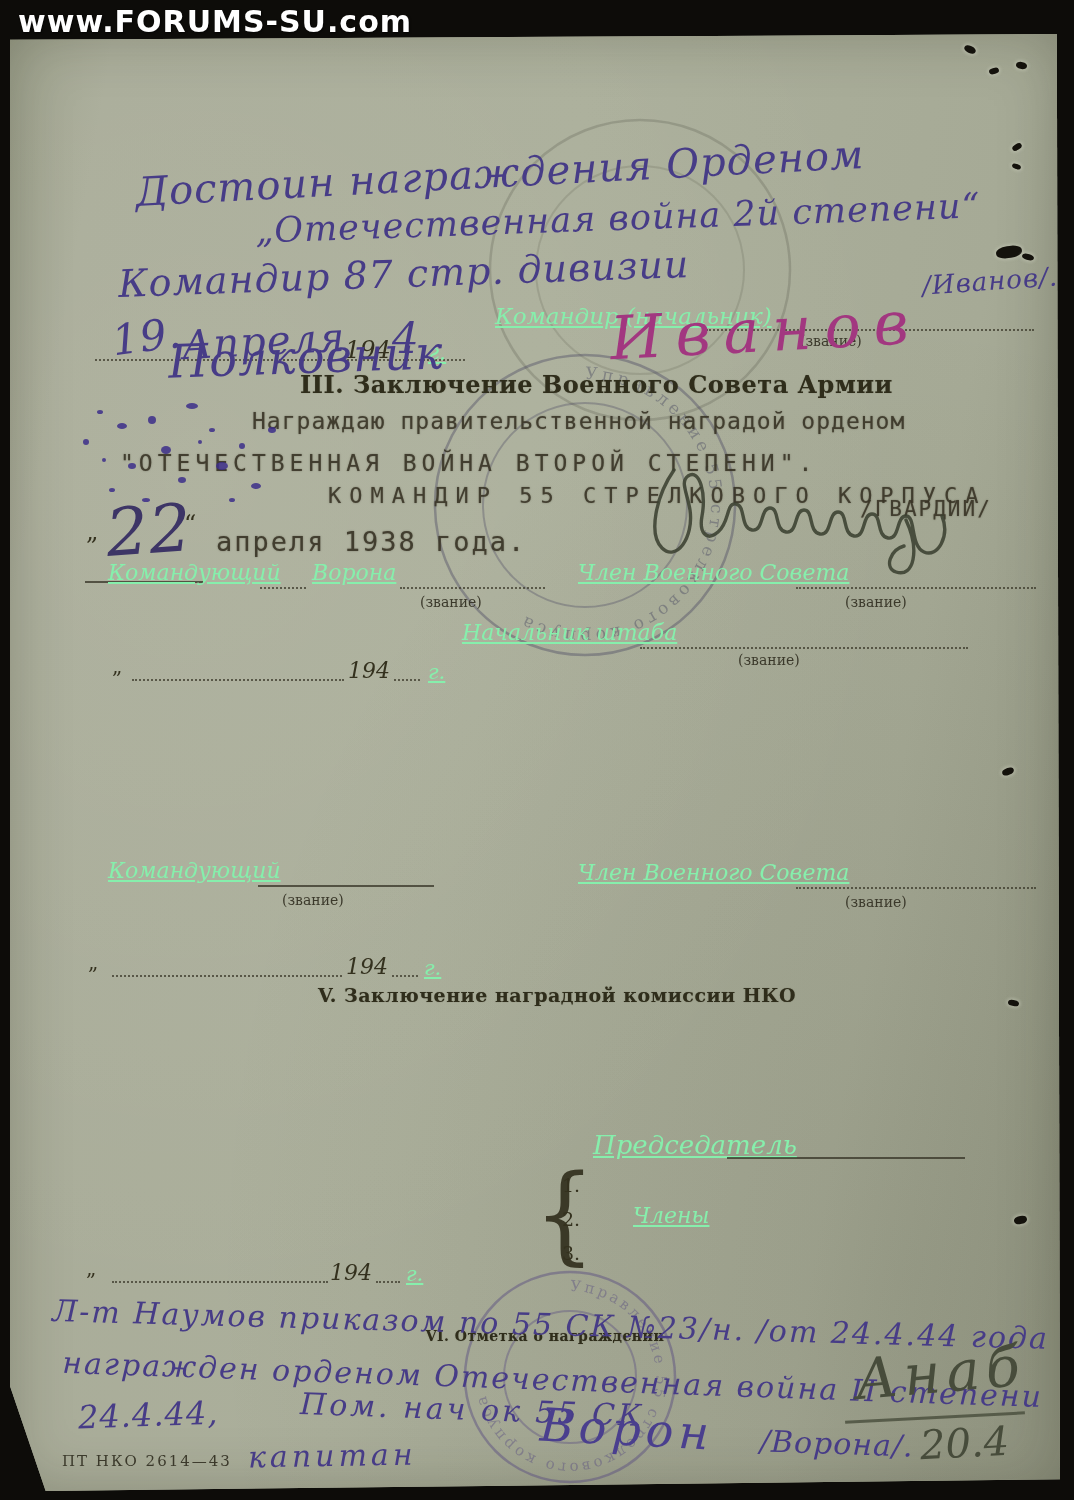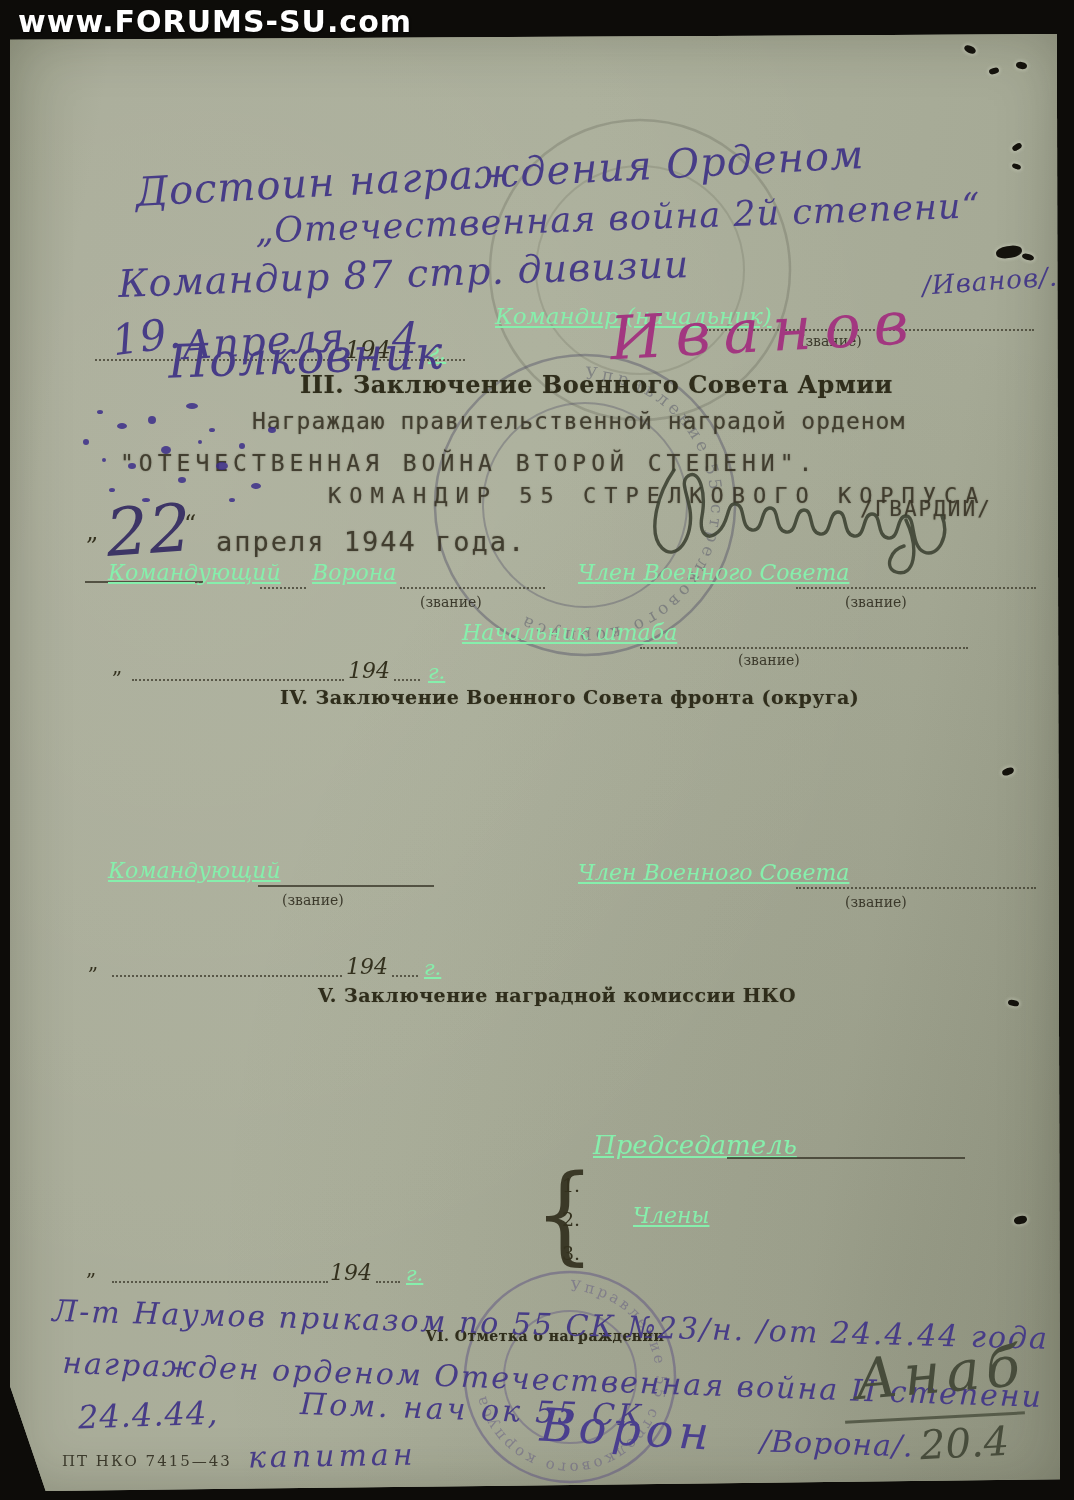--- a/index.html
+++ b/index.html
@@ -89,21 +89,21 @@
   <div class="abs stamp" style="left:328px;top:483px;font-size:22px;letter-spacing:8px;z-index:4">КОМАНДИР 55 СТРЕЛКОВОГО КОРПУСА</div>
   <div class="abs stamp" style="left:860px;top:497px;font-size:21px;letter-spacing:2px;z-index:4">/ГВАРДИИ/</div>
 
   <svg class="abs" style="left:640px;top:452px;width:330px;height:135px;z-index:6">
     <path d="M34,18 C16,44 8,82 22,96 C36,110 54,86 50,58 C47,40 40,30 48,24 C60,16 66,42 62,64 C59,80 66,90 78,80 C90,70 86,50 96,52 C106,54 100,76 112,78 C124,80 120,56 130,56 C140,56 134,78 146,80 C158,82 154,58 164,58 C174,58 168,80 180,82 C192,84 188,60 198,60 C208,60 202,82 214,84 C226,86 222,62 232,62 C242,62 236,84 248,86 C260,88 256,64 266,64 C276,64 270,94 284,100 C298,106 310,84 302,64 M266,68 C280,98 274,126 256,120 C244,116 250,98 264,94" fill="none" stroke="#3b4131" stroke-width="3.4" stroke-linecap="round" opacity="0.88"></path>
   </svg>
 
   <div class="abs prn" style="left:86px;top:518px;font-size:24px;z-index:3">„</div>
   <div class="abs hw" style="left:106px;top:492px;font-size:66px;color:#3d3566;transform:rotate(-4deg);z-index:5">22</div>
   <div class="abs prn" style="left:184px;top:510px;font-size:24px;z-index:3">“</div>
-  <div class="abs stamp" style="left:216px;top:526px;font-size:27px;letter-spacing:2px;z-index:4">апреля 1944 года.</div>
+  <div class="abs stamp" style="left:216px;top:526px;font-size:27px;letter-spacing:2px;z-index:4">апреля 1938 года.</div>
   <div class="abs sol" style="left:85px;top:580px;width:118px;z-index:3"></div>
 
   <div class="abs pr" style="left:108px;top:560px;font-size:22px;z-index:3">Командующий</div>
   <div class="abs dot" style="left:260px;top:586px;width:46px;z-index:3"></div>
   <div class="abs pr" style="left:312px;top:560px;font-size:22px;z-index:3">Ворона</div>
   <div class="abs dot" style="left:400px;top:586px;width:145px;z-index:3"></div>
   <div class="abs zv" style="left:420px;top:594px;z-index:3">(звание)</div>
   <div class="abs pr" style="left:578px;top:560px;font-size:22px;z-index:3">Член Военного Совета</div>
   <div class="abs dot" style="left:796px;top:586px;width:240px;z-index:3"></div>
   <div class="abs zv" style="left:845px;top:594px;z-index:3">(звание)</div>
@@ -111,21 +111,20 @@
   <div class="abs pr" style="left:462px;top:620px;font-size:22px;z-index:3">Начальник штаба</div>
   <div class="abs dot" style="left:640px;top:646px;width:328px;z-index:3"></div>
   <div class="abs zv" style="left:738px;top:652px;z-index:3">(звание)</div>
 
   <div class="abs prn" style="left:112px;top:654px;font-size:20px;z-index:3">„</div>
   <div class="abs dot" style="left:132px;top:678px;width:212px;z-index:3"></div>
   <div class="abs prn" style="left:348px;top:658px;font-size:22px;font-style:italic;z-index:3">194</div>
   <div class="abs dot" style="left:394px;top:678px;width:26px;z-index:3"></div>
   <div class="abs pr" style="left:428px;top:660px;font-size:21px;z-index:3">г.</div>
 
-  <div class="abs hdr" style="left:280px;top:686px;width:560px;font-size:19px;z-index:3">IV. Заключение Военного Совета фронта (округа)</div>
 
   <div class="abs pr" style="left:108px;top:858px;font-size:22px;z-index:3">Командующий</div>
   <div class="abs sol" style="left:258px;top:884px;width:176px;z-index:3"></div>
   <div class="abs zv" style="left:282px;top:892px;z-index:3">(звание)</div>
   <div class="abs pr" style="left:578px;top:860px;font-size:22px;z-index:3">Член Военного Совета</div>
   <div class="abs dot" style="left:796px;top:886px;width:240px;z-index:3"></div>
   <div class="abs zv" style="left:845px;top:894px;z-index:3">(звание)</div>
 
   <div class="abs prn" style="left:88px;top:950px;font-size:20px;z-index:3">„</div>
   <div class="abs dot" style="left:112px;top:974px;width:230px;z-index:3"></div>
@@ -157,21 +156,21 @@
   <div class="abs hw" style="left:78px;top:1396px;font-size:32px;transform:rotate(-2deg);z-index:5">24.4.44,</div>
   <div class="abs hw" style="left:300px;top:1392px;font-size:30px;letter-spacing:3px;transform:rotate(2deg);z-index:5">Пом. нач ок 55 СК</div>
   <div class="abs hw" style="left:248px;top:1438px;font-size:30px;letter-spacing:4px;transform:rotate(-1deg);z-index:5">капитан</div>
   <div class="abs hw2" style="left:540px;top:1402px;font-size:46px;letter-spacing:5px;transform:rotate(3deg);z-index:5">Ворон</div>
   <div class="abs hw" style="left:760px;top:1426px;font-size:30px;transform:rotate(2deg);z-index:5">/Ворона/.</div>
 
   <div class="abs hw2 dark" style="left:855px;top:1340px;font-size:56px;letter-spacing:6px;transform:rotate(-5deg);z-index:5">Анаб</div>
   <div class="abs" style="left:845px;top:1416px;width:180px;border-bottom:3px solid rgba(71,76,59,0.8);transform:rotate(-3deg);z-index:5"></div>
   <div class="abs hw2 dark" style="left:920px;top:1420px;font-size:40px;transform:rotate(-3deg);z-index:5">20.4</div>
 
-  <div class="abs prn" style="left:62px;top:1452px;font-size:15px;letter-spacing:2px;color:#3b392b;z-index:3">ПТ НКО 7415—43</div>
+  <div class="abs prn" style="left:62px;top:1452px;font-size:15px;letter-spacing:2px;color:#3b392b;z-index:3">ПТ НКО 2614—43</div>
 
   <svg class="abs" style="left:70px;top:370px;width:230px;height:150px;z-index:6">
     <g fill="rgba(60,46,138,0.85)">
       <ellipse cx="30" cy="42" rx="3" ry="2"></ellipse>
         <ellipse cx="52" cy="56" rx="5" ry="3"></ellipse>
       <ellipse cx="82" cy="50" rx="4" ry="4"></ellipse>
         <ellipse cx="122" cy="36" rx="6" ry="3"></ellipse>
       <ellipse cx="142" cy="60" rx="3" ry="2"></ellipse>
         <ellipse cx="96" cy="80" rx="5" ry="4"></ellipse>
       <ellipse cx="62" cy="96" rx="4" ry="3"></ellipse>

